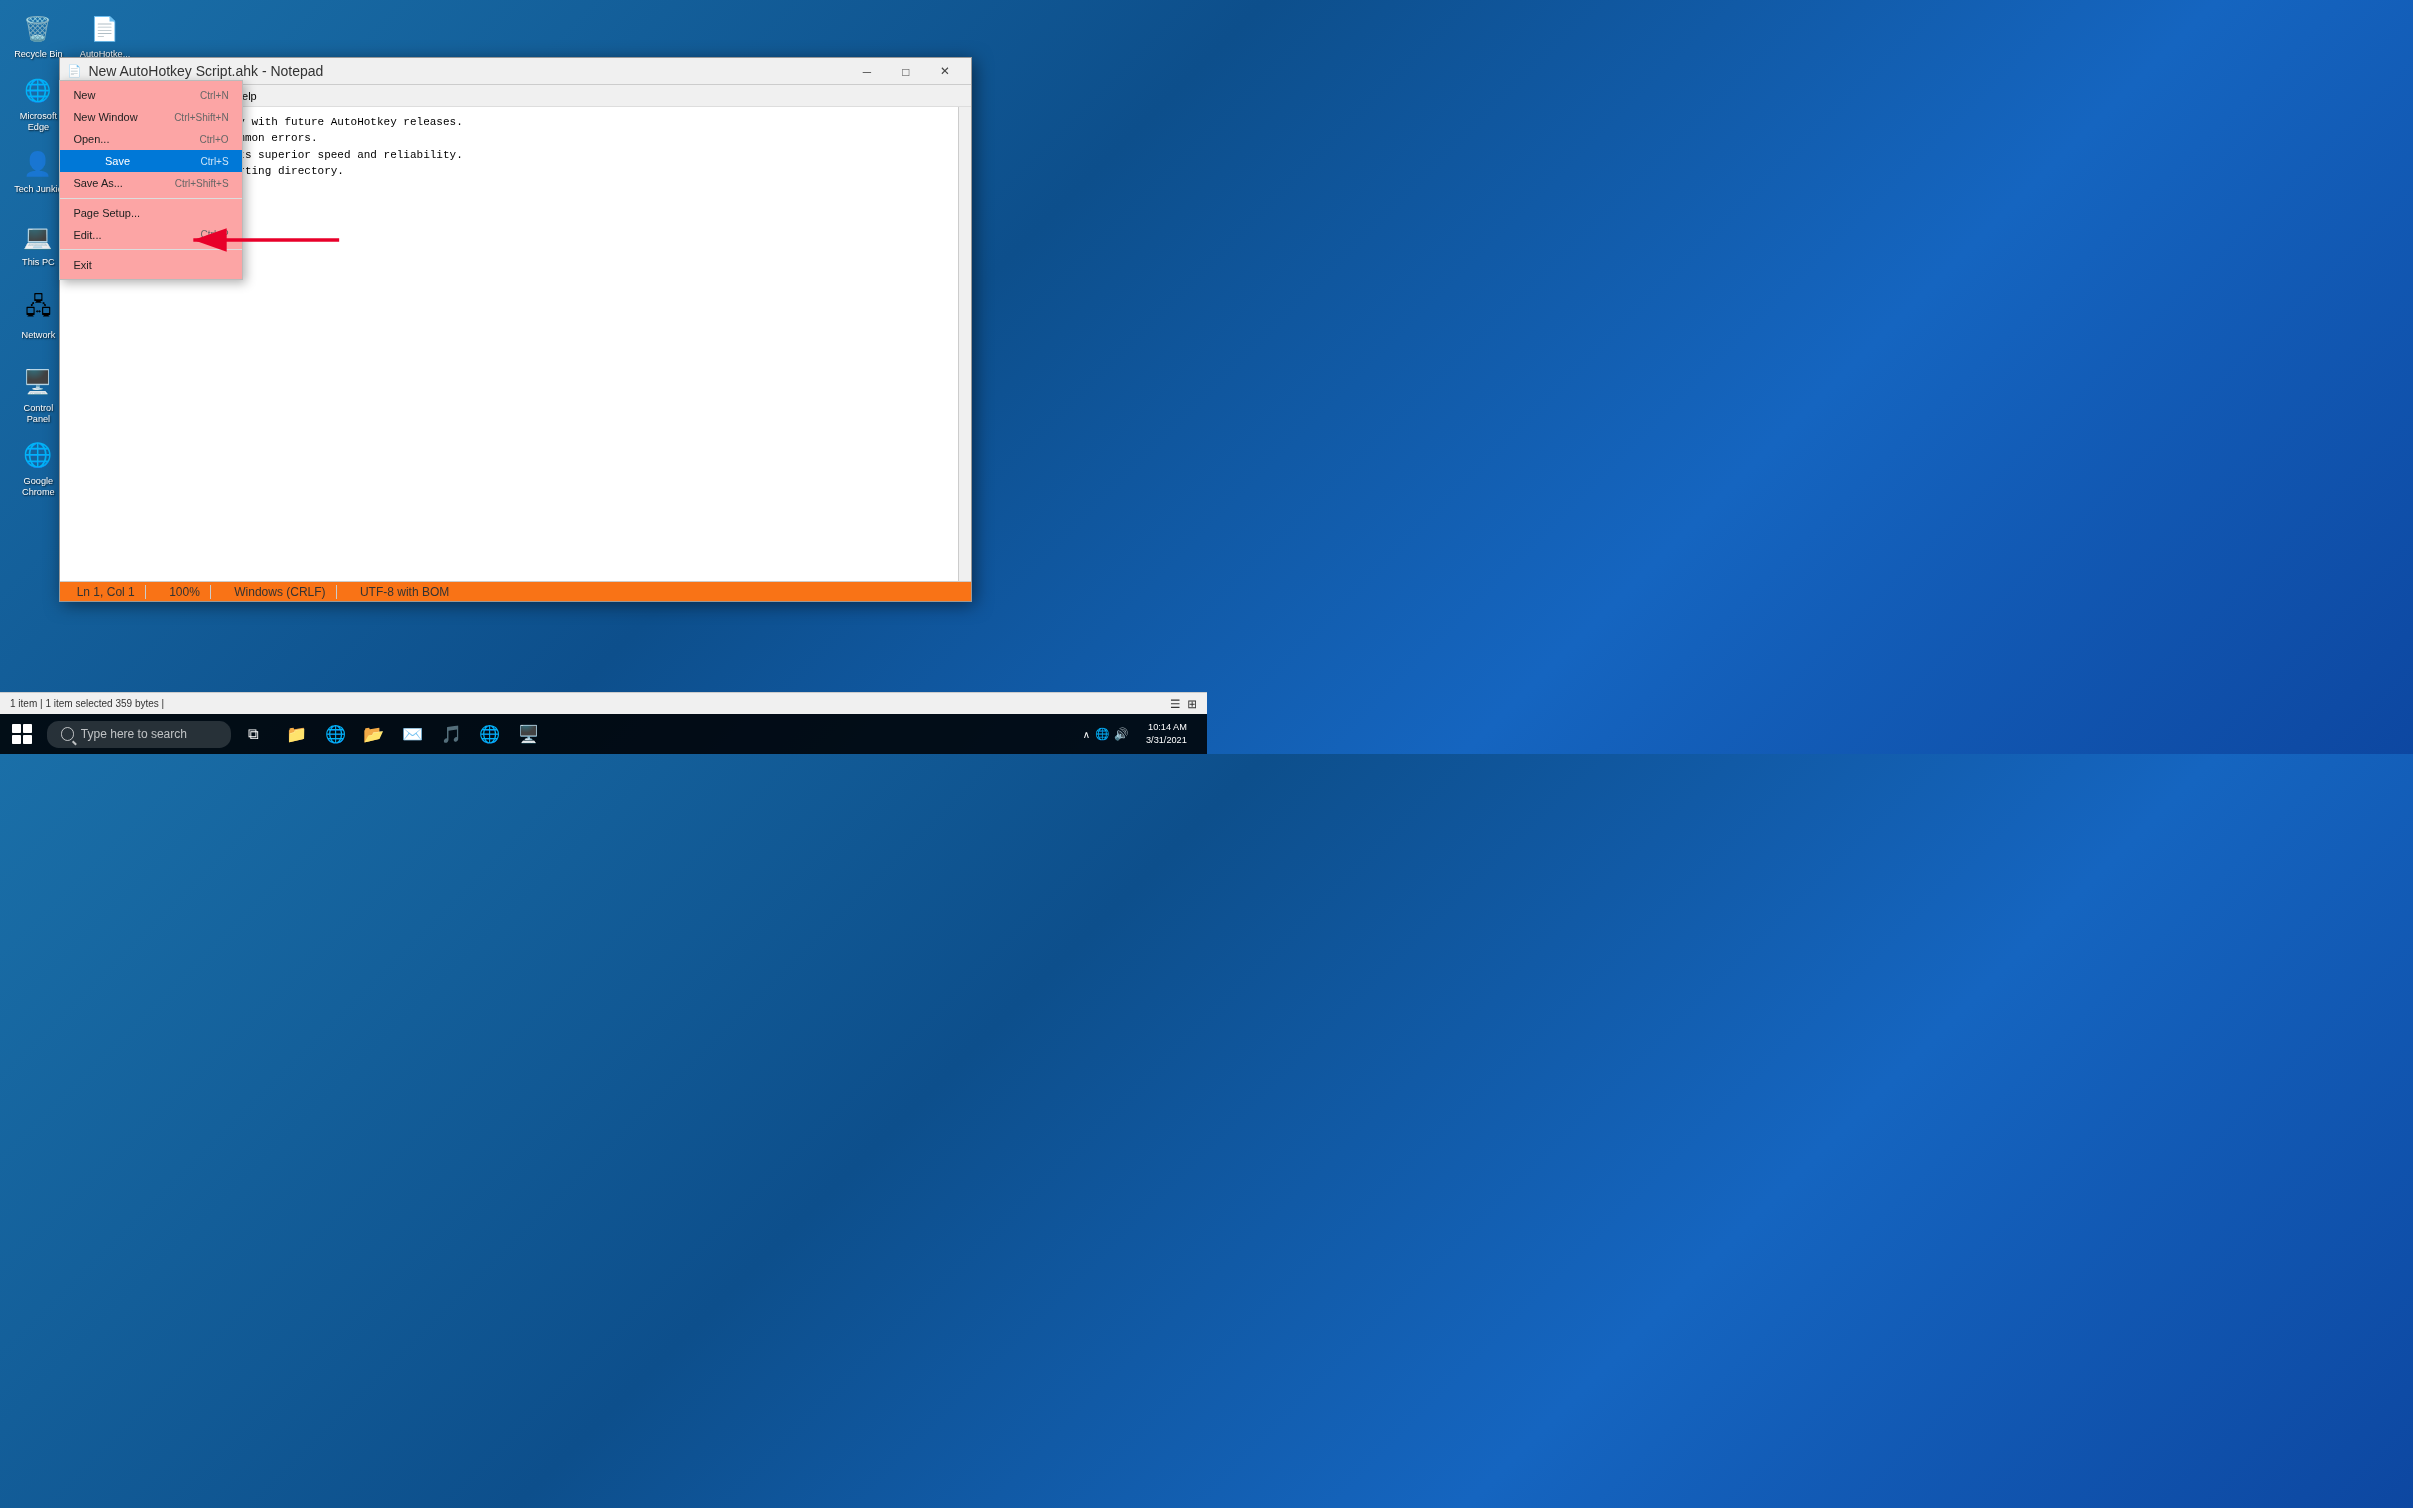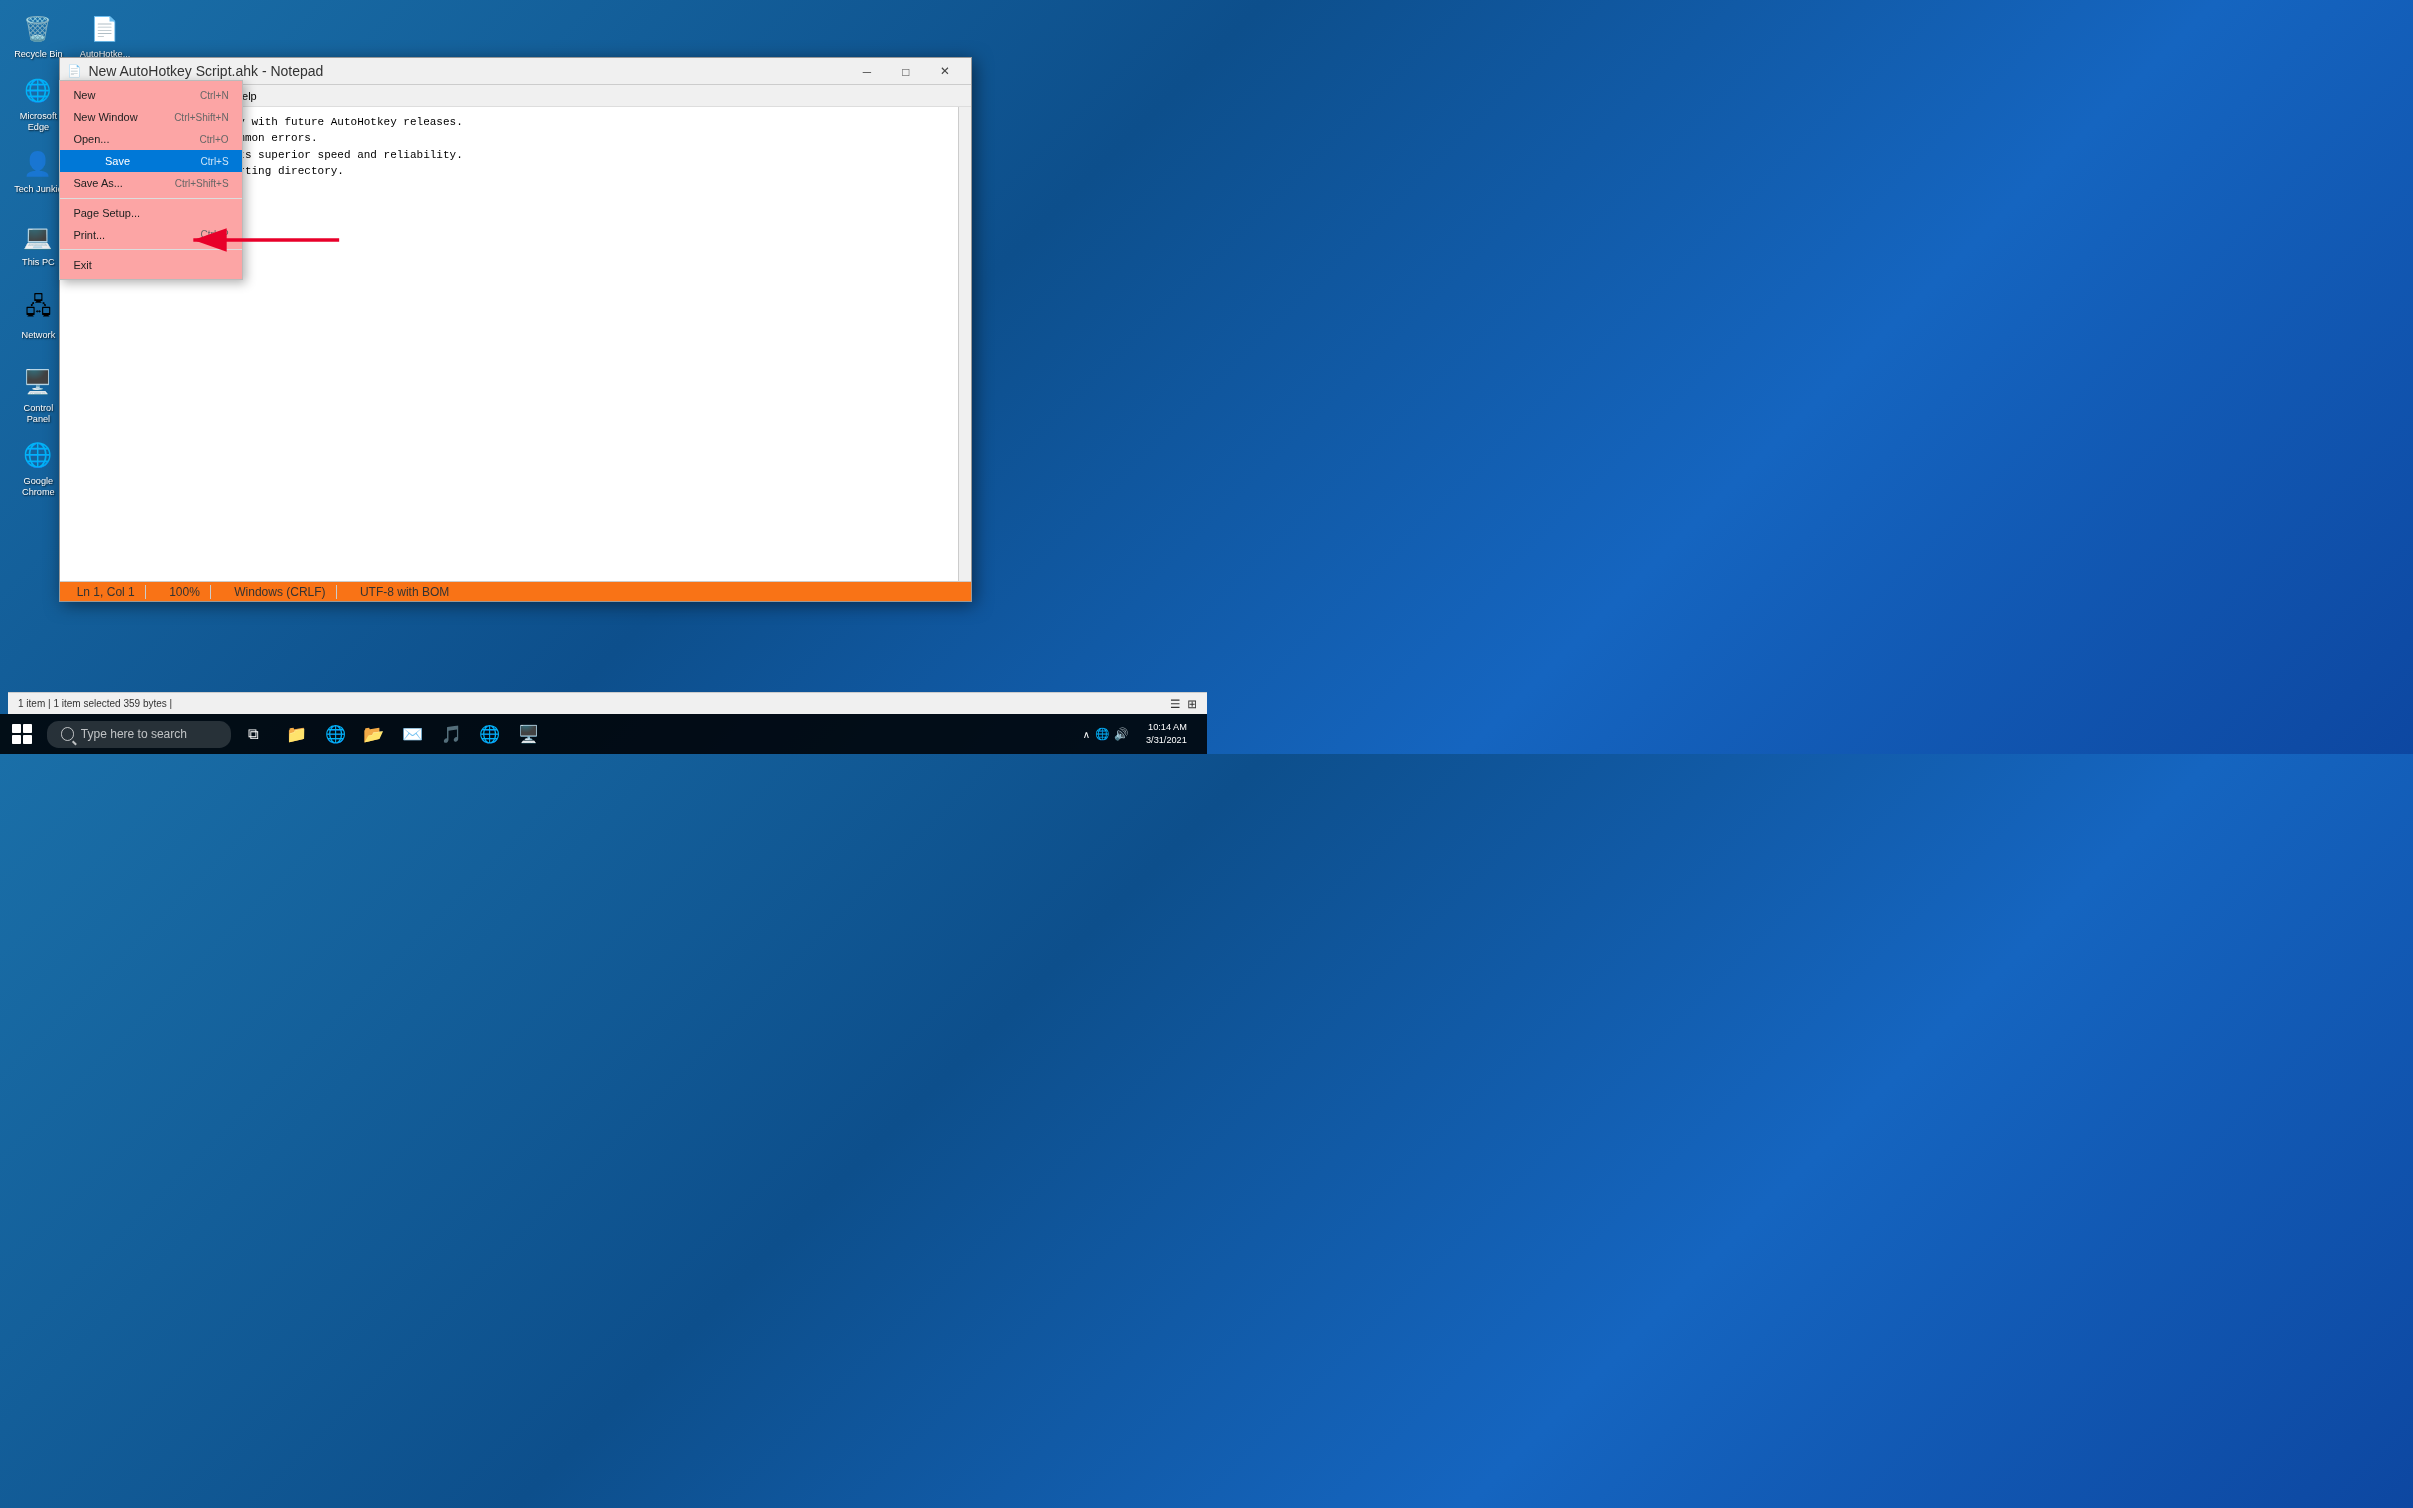--- a/index.html
+++ b/index.html
@@ -272,21 +272,21 @@
       top: 215px;
       left: 176px;
       z-index: 300;
       pointer-events: none;
     }
 
     
     .explorer-statusbar {
       position: absolute;
       bottom: 40px;
-      left: 8px;
+      left: 0;
       right: 0;
       height: 22px;
       background: #f0f0f0;
       border-top: 0.8px solid #ccc;
       display: flex;
       align-items: center;
       padding: 0 10px;
       font-size: 10px;
       color: #333;
       z-index: 40;
@@ -465,21 +465,21 @@
   <div class="dropdown-item">
     <span>Save As...</span>
     <span class="shortcut">Ctrl+Shift+S</span>
   </div>
   <div class="dropdown-separator"></div>
   <div class="dropdown-item">
     <span>Page Setup...</span>
     <span class="shortcut"></span>
   </div>
   <div class="dropdown-item">
-    <span>Print...</span>
+    <span>Edit...</span>
     <span class="shortcut">Ctrl+P</span>
   </div>
   <div class="dropdown-separator"></div>
   <div class="dropdown-item">
     <span>Exit</span>
     <span class="shortcut"></span>
   </div>
 </div>
 
 <div class="red-arrow">

